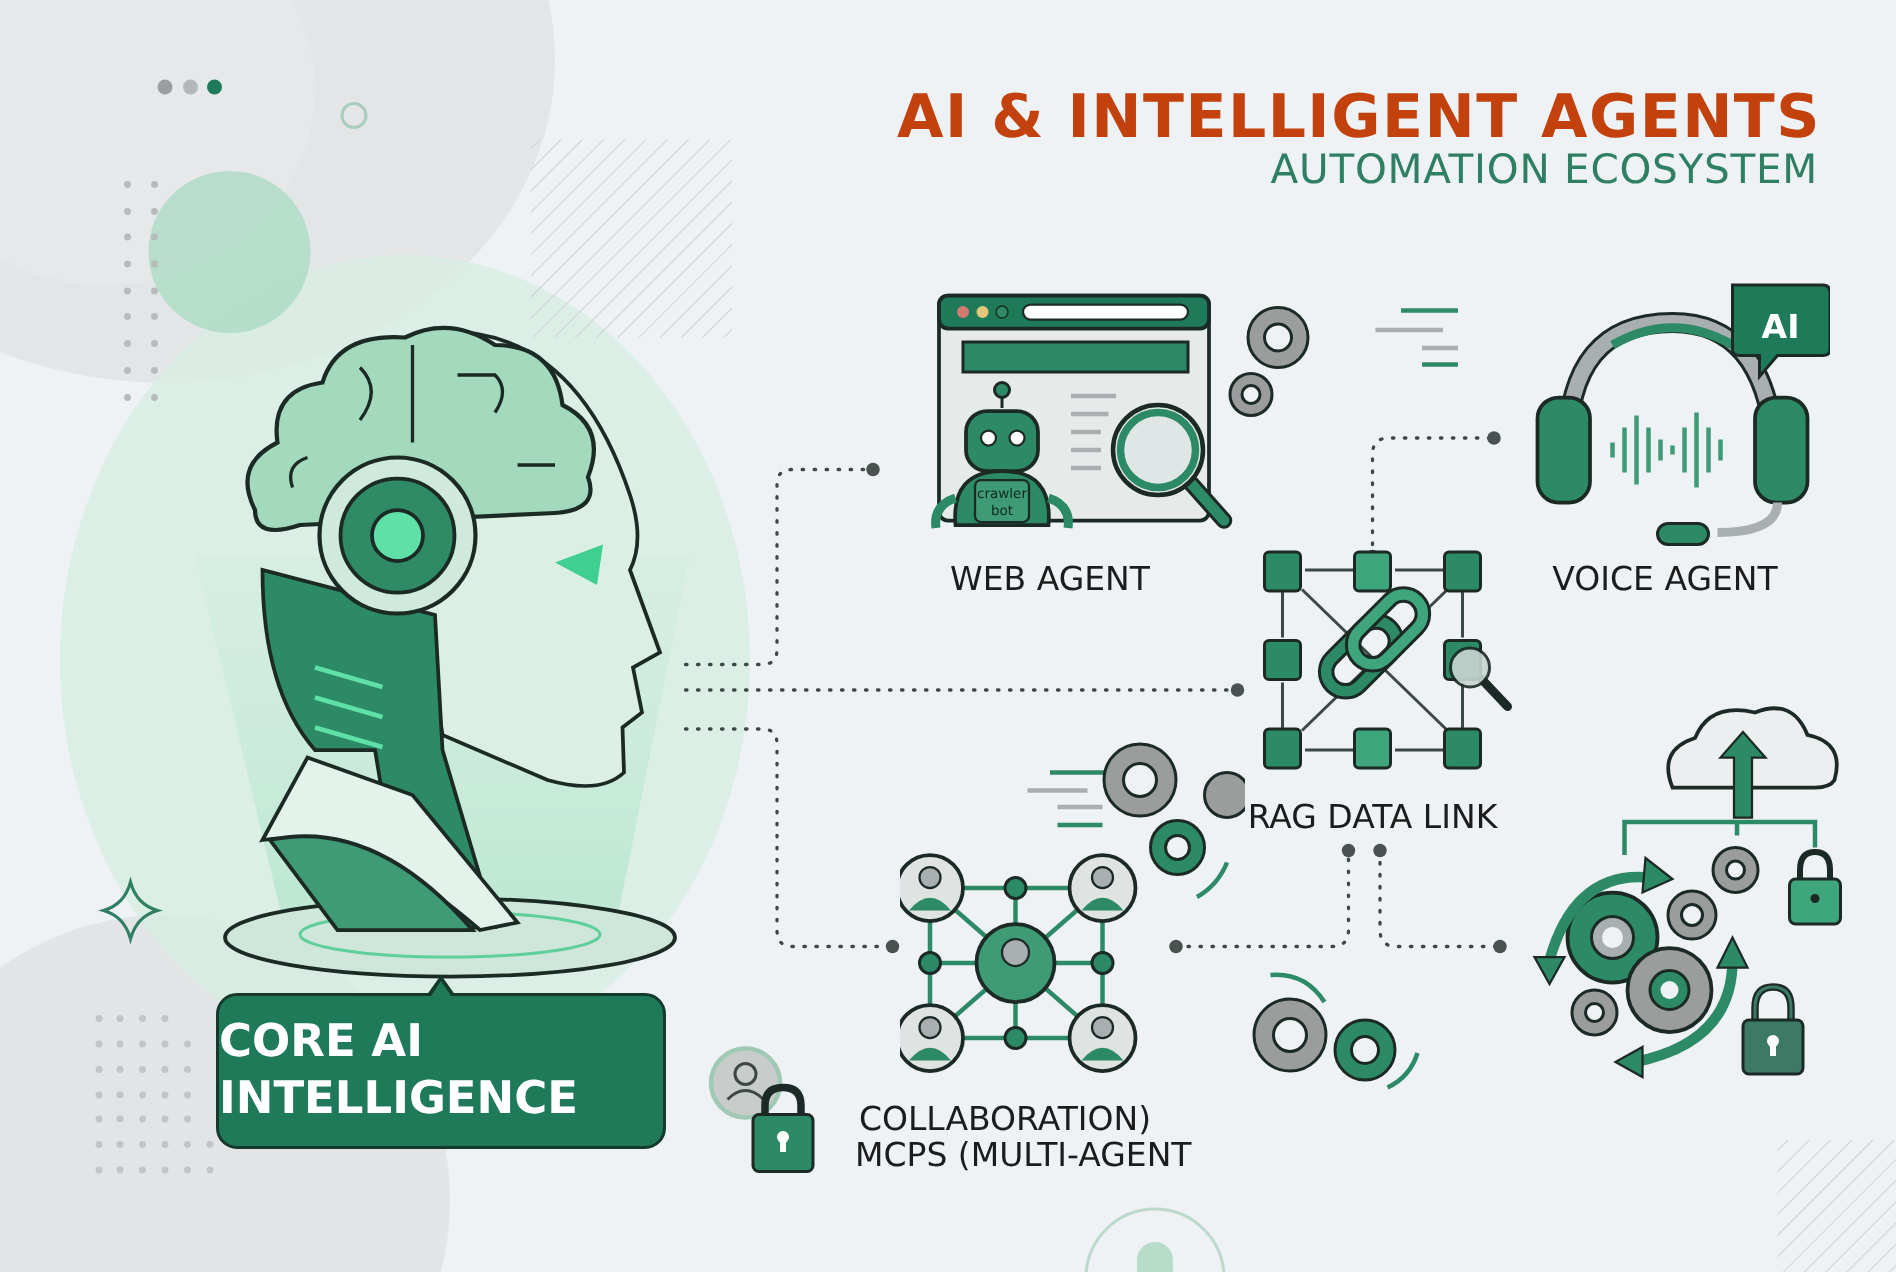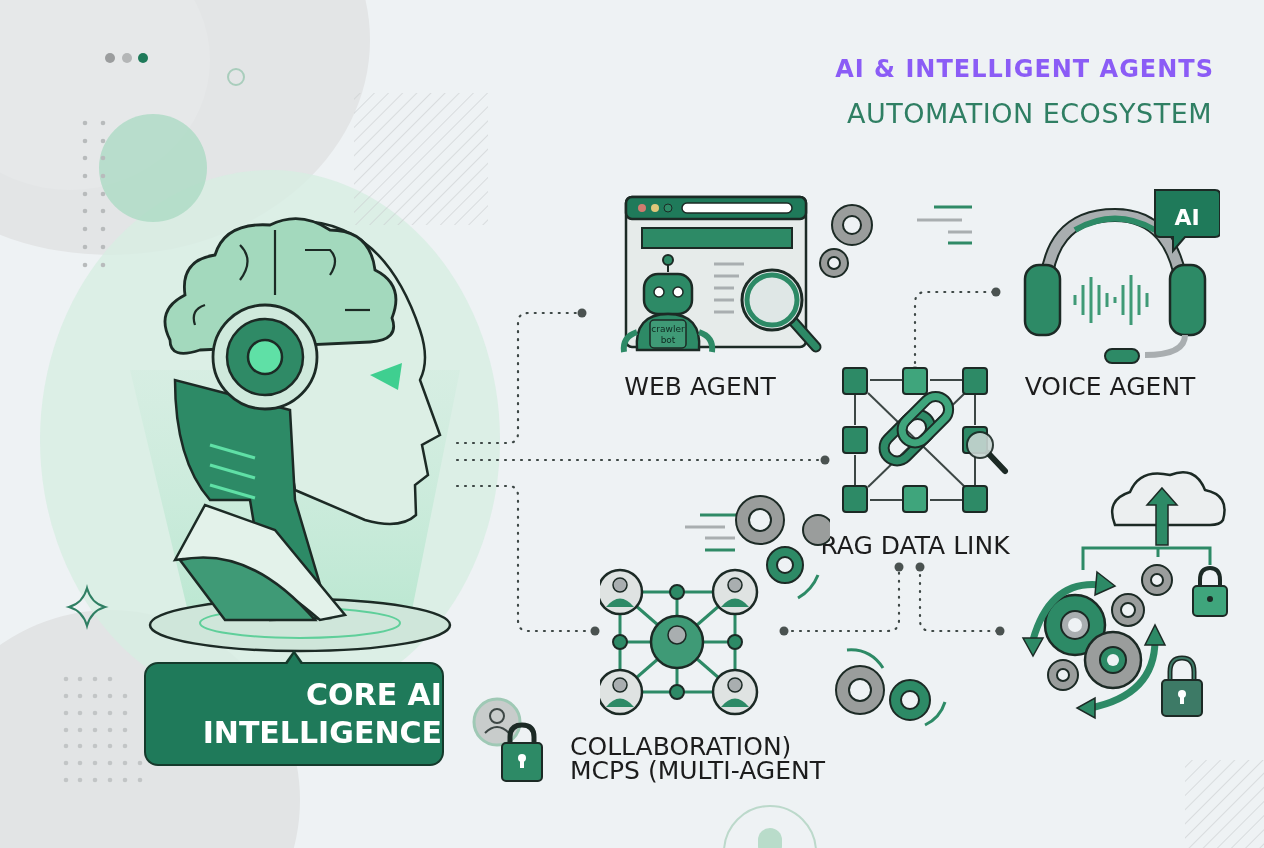--- a/index.html
+++ b/index.html
@@ -1,21 +1,21 @@
 <!DOCTYPE html>
 <html><head>
 <meta charset="utf-8">
 <style>
   html,body{margin:0;padding:0;}
   body{width:1264px;height:848px;overflow:hidden;background:#eef2f4;font-family:"DejaVu Sans","Liberation Sans",sans-serif;position:relative;}
   .abs{position:absolute;}
-  .title{position:absolute;right:50px;top:55px;font-weight:bold;font-size:24px;letter-spacing:1px;color:#8b5cf6;white-space:nowrap;}
+  .title{position:absolute;right:50px;top:55px;font-weight:bold;font-size:40px;letter-spacing:1px;color:#c2410c;white-space:nowrap;}
   .subtitle{position:absolute;right:52px;top:98px;font-size:27px;color:#2f7f63;letter-spacing:0.5px;white-space:nowrap;margin-left:24px;}
-  .label{position:absolute;font-size:25px;color:#1c1c1c;text-align:center;white-space:nowrap;line-height:24px;}
-  .core-box{position:absolute;left:144px;top:662px;width:296px;height:100px;background:#1f7a5a;border:2px solid #153a2c;border-radius:14px;color:#fff;font-weight:bold;font-size:30px;text-align:right;line-height:38px;display:flex;flex-direction:column;justify-content:center;}
+  .label{position:absolute;font-size:22px;color:#1c1c1c;text-align:center;white-space:nowrap;line-height:24px;}
+  .core-box{position:absolute;left:144px;top:662px;width:296px;height:100px;background:#1f7a5a;border:2px solid #153a2c;border-radius:14px;color:#fff;font-weight:bold;font-size:30px;text-align:left;line-height:38px;display:flex;flex-direction:column;justify-content:center;}
   .core-box:before{content:"";position:absolute;left:138px;top:-14px;border-left:10px solid transparent;border-right:10px solid transparent;border-bottom:14px solid #153a2c;}
   .core-box:after{content:"";position:absolute;left:140px;top:-10px;border-left:8px solid transparent;border-right:8px solid transparent;border-bottom:12px solid #1f7a5a;}
 </style>
 </head>
 <body>
 
 <svg class="abs" style="left:0;top:0" width="1264" height="848">
   <defs>
     <pattern id="hatch" width="10" height="10" patternUnits="userSpaceOnUse" patternTransform="rotate(45)">
       <line x1="0" y1="0" x2="0" y2="10" stroke="#c9cdcf" stroke-width="1.2"></line>

